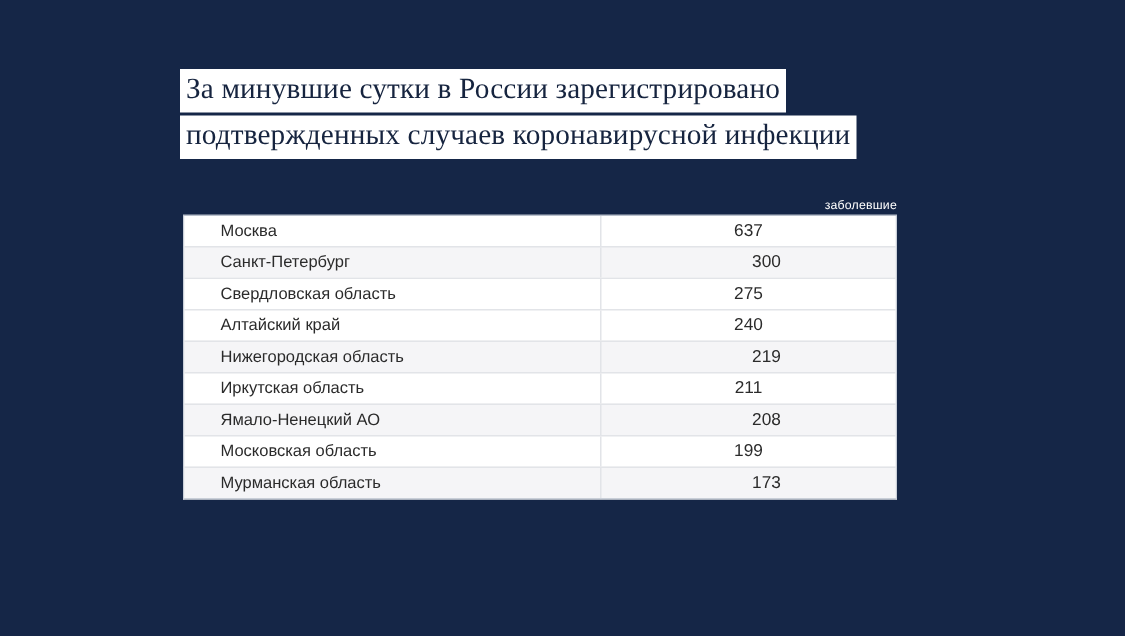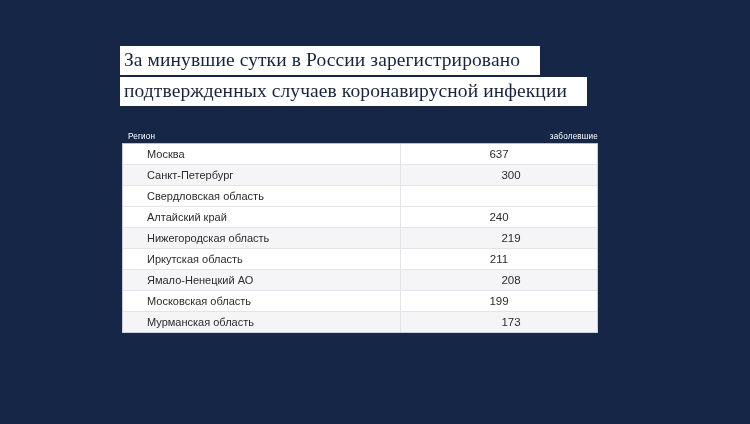--- a/index.html
+++ b/index.html
@@ -22,21 +22,21 @@
     top: 46px;
     width: 560px;
   }
   .title-line {
     display: table;
     font-family: "Liberation Serif", serif;
     font-size: 19.5px;
     line-height: 1.34;
     color: #16243f;
     background: #ffffff;
-    padding: 1px 20px 2px 4px;
+    padding: 1px 4px 2px 4px;
     white-space: nowrap;
     letter-spacing: 0.1px;
   }
   .title-line + .title-line {
     margin-top: 2px;
   }
 
   
   #table-block {
     position: absolute;
@@ -107,38 +107,38 @@
 <body>
 
 <div id="title-block">
   <div class="title-line">За минувшие сутки в России зарегистрировано</div>
   <div class="title-line">подтвержденных случаев коронавирусной инфекции</div>
 </div>
 
 <div id="table-block">
 
   <div id="table-header">
-    <div class="hdr-region">Регион</div>
     <div class="hdr-cases">заболевшие</div>
   </div>
 
   <div id="table-body">
 
     <div class="trow">
       <div class="cell-region">Москва</div>
       <div class="cell-cases">637</div>
     </div>
 
     <div class="trow alt">
       <div class="cell-region">Санкт-Петербург</div>
       <div class="cell-cases">300</div>
     </div>
 
     <div class="trow">
       <div class="cell-region">Свердловская область</div>
+      <div class="cell-cases">275</div>
     </div>
 
 
     <div class="trow">
       <div class="cell-region">Алтайский край</div>
       <div class="cell-cases">240</div>
     </div>
 
     <div class="trow alt">
       <div class="cell-region">Нижегородская область</div>

